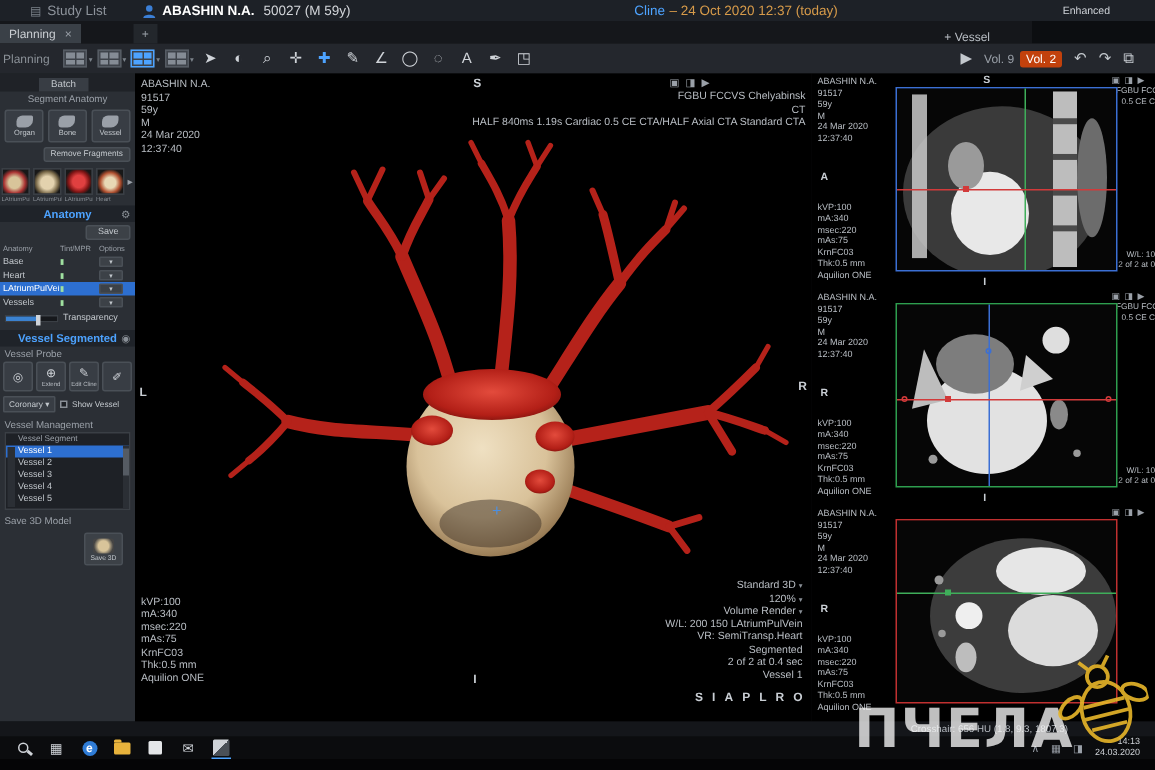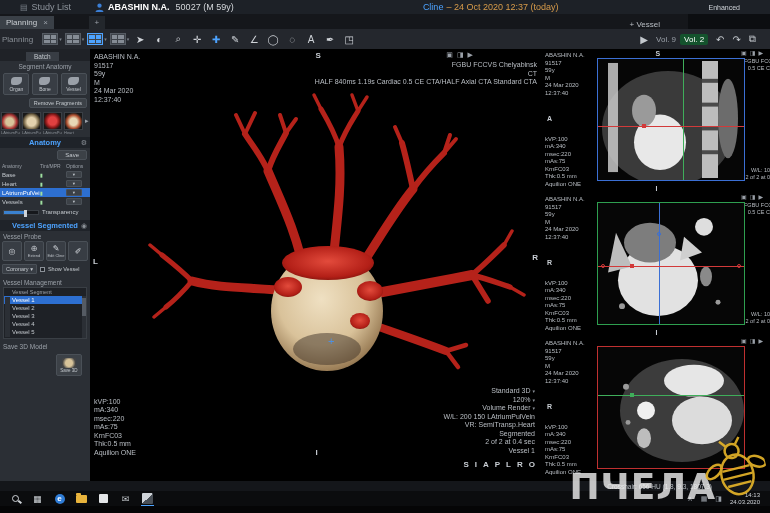--- a/index.html
+++ b/index.html
@@ -38,21 +38,21 @@
   .layoutbtn { width:16px; height:12px; background:#3e434a; border:1px solid #555b63;
                margin-left:3px; display:grid; grid-template-columns:1fr 1fr; gap:1px; padding:1px; }
   .layoutbtn div { background:#858c95; }
   .layoutbtn.active { border:1px solid #4da3ff; }
   .layoutbtn.active div { background:#4da3ff; }
   .ddc { color:#7c838b; font-size:5px; margin-left:1px; }
   .tool { color:#cfd3d8; font-size:10px; width:16px; text-align:center; margin-left:3px; }
   .tool.active { color:#4da3ff; }
   #tbar .spacer { flex:1; }
   .vollbl { color:#9aa0a8; margin-left:8px; }
-  .volchip { background:#14532d; color:#fff; padding:1px 4px; border-radius:2px; margin-left:4px; }
+  .volchip { background:#c2410c; color:#fff; padding:1px 4px; border-radius:2px; margin-left:4px; }
   .tbic { color:#c3c8cd; font-size:10px; margin-left:8px; }
   #tbar .endpad { width:14px; }
 
   
   #lp { position:absolute; left:0; top:49px; width:90px; height:432px; background:#2b2f35;
         font-size:6.5px; }
   .lp-minitabs { height:12px; display:flex; align-items:flex-end; background:#1f2227; }
   .lp-minitabs .mtab { background:#383d44; color:#c3c8cd; padding:1px 8px; margin-left:26px; }
   .lp-sec { color:#9aa0a8; text-align:center; padding:2px 0; font-size:6.5px; }
   .lp-btnrow { display:flex; justify-content:space-around; padding:1px 2px; }

